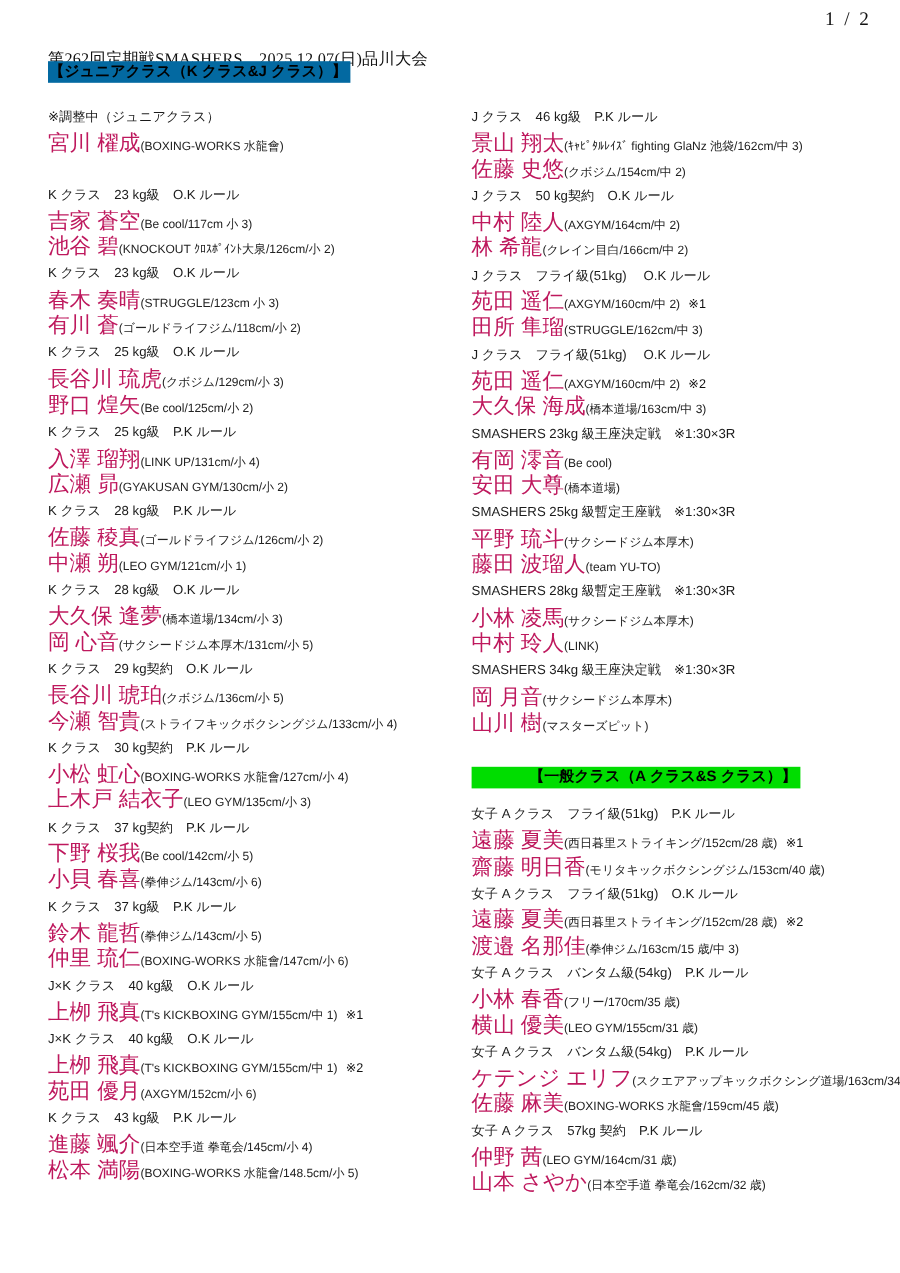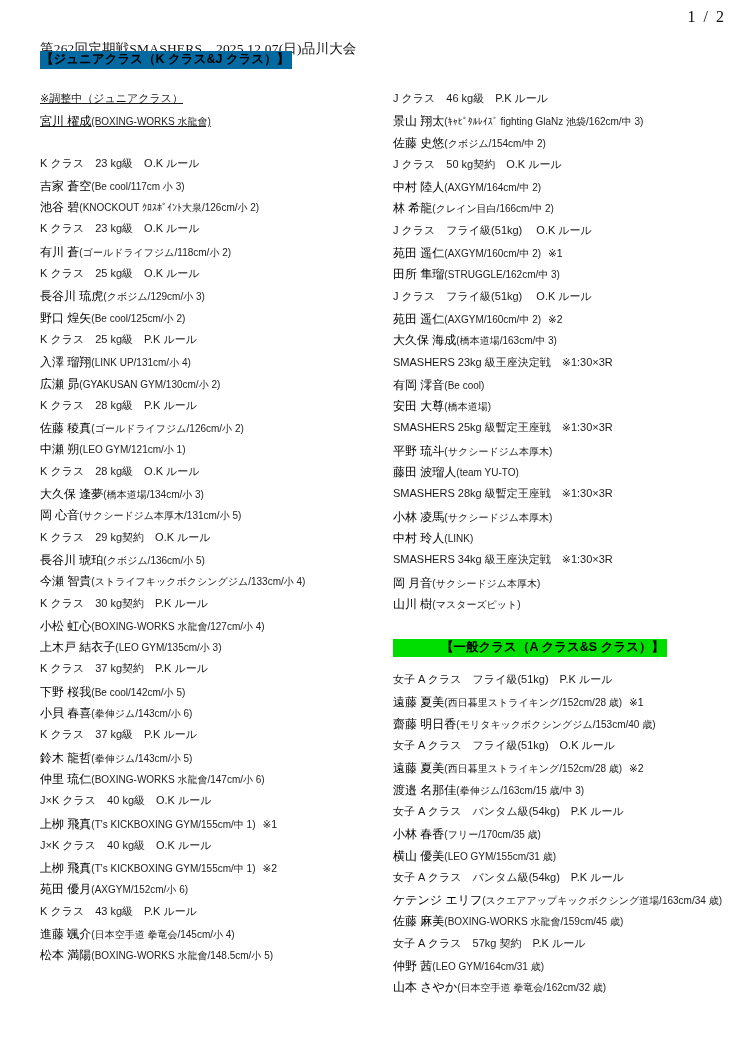--- a/index.html
+++ b/index.html
@@ -20,24 +20,24 @@
   }
   .section-header{
     display:inline-block;font-size:12.5px;font-weight:bold;color:#000;
     padding:1px 3px 2px 1px;line-height:15px;
   }
   .junior-header{position:absolute;left:40px;top:51px;}
   .col{position:absolute;top:88px;}
   .col-left{left:40px;width:348px;}
   .col-right{left:393px;width:352px;}
   .bout{margin-bottom:2px;}
-  .bout.extra-gap{margin-bottom:22px;text-decoration:underline;}
+  .bout.extra-gap{margin-bottom:22px;}
   .bout-line{line-height:21.3px;height:21.3px;white-space:nowrap;}
   .bout-title{font-size:11px;color:#1a1a1a;}
-  .fighter-name{font-size:12px;color:#000000;}
+  .fighter-name{font-size:18px;color:#be185d;}
   .fighter-info{font-size:10px;color:#222;}
   .fighter-note{font-size:10.5px;color:#111;margin-left:4px;}
   .green-header{margin:26px 0 12px 0;padding-left:48px;}
 </style>
 </head>
 <body>
 
 <div class="page">
   <div class="page-number">1 / 2</div>
   <div class="doc-title">第262回定期戦SMASHERS　2025.12.07(日)品川大会</div>
@@ -47,20 +47,21 @@
         <div class="bout-line bout-title">※調整中（ジュニアクラス）</div>
         <div class="bout-line"><span class="fighter-name">宮川 櫂成</span><span class="fighter-info">(BOXING-WORKS 水龍會)</span></div>
       </div>
       <div class="bout">
         <div class="bout-line bout-title">K クラス　23 kg級　O.K ルール</div>
         <div class="bout-line"><span class="fighter-name">吉家 蒼空</span><span class="fighter-info">(Be cool/117cm 小 3)</span></div>
         <div class="bout-line"><span class="fighter-name">池谷 碧</span><span class="fighter-info">(KNOCKOUT ｸﾛｽﾎﾟｲﾝﾄ大泉/126cm/小 2)</span></div>
       </div>
       <div class="bout">
         <div class="bout-line bout-title">K クラス　23 kg級　O.K ルール</div>
+        <div class="bout-line"><span class="fighter-name">春木 奏晴</span><span class="fighter-info">(STRUGGLE/123cm 小 3)</span></div>
         <div class="bout-line"><span class="fighter-name">有川 蒼</span><span class="fighter-info">(ゴールドライフジム/118cm/小 2)</span></div>
       </div>
       <div class="bout">
         <div class="bout-line bout-title">K クラス　25 kg級　O.K ルール</div>
         <div class="bout-line"><span class="fighter-name">長谷川 琉虎</span><span class="fighter-info">(クボジム/129cm/小 3)</span></div>
         <div class="bout-line"><span class="fighter-name">野口 煌矢</span><span class="fighter-info">(Be cool/125cm/小 2)</span></div>
       </div>
       <div class="bout">
         <div class="bout-line bout-title">K クラス　25 kg級　P.K ルール</div>
         <div class="bout-line"><span class="fighter-name">入澤 瑠翔</span><span class="fighter-info">(LINK UP/131cm/小 4)</span></div>

